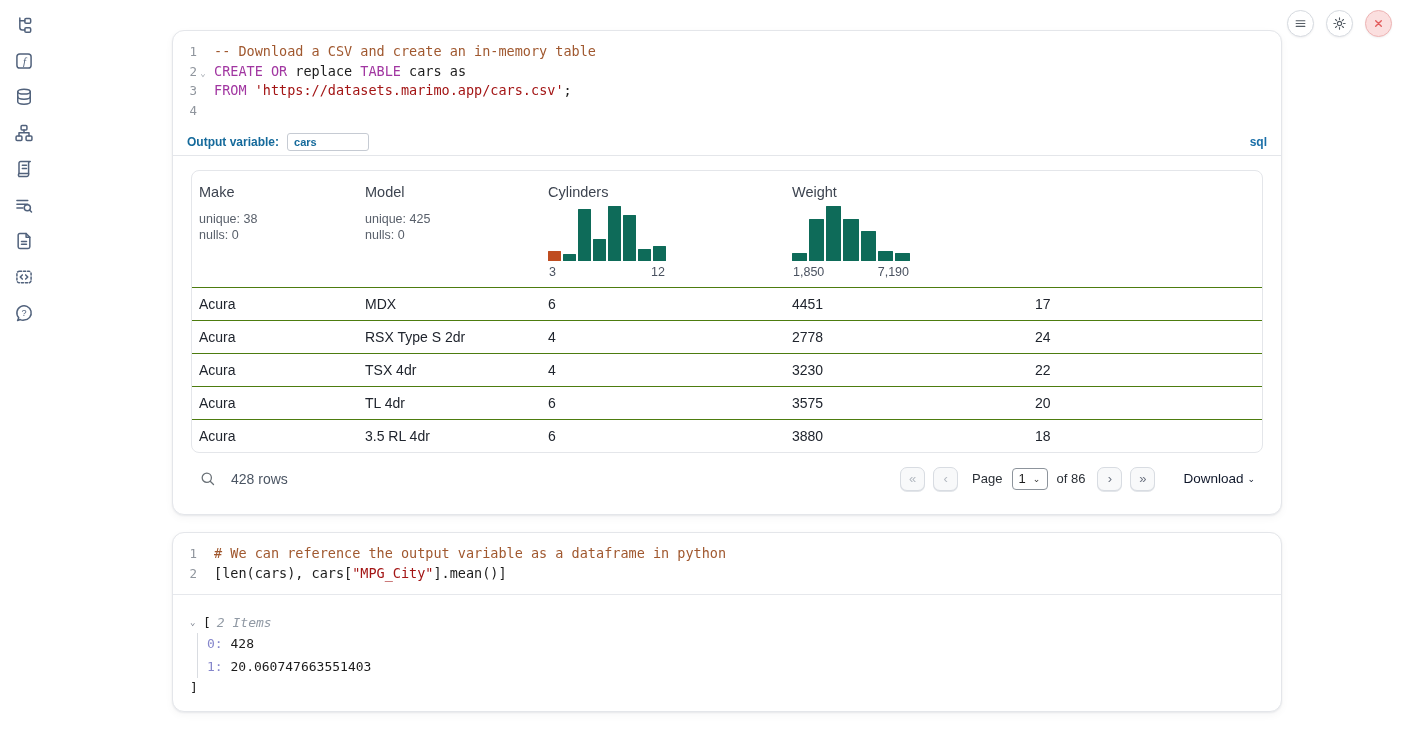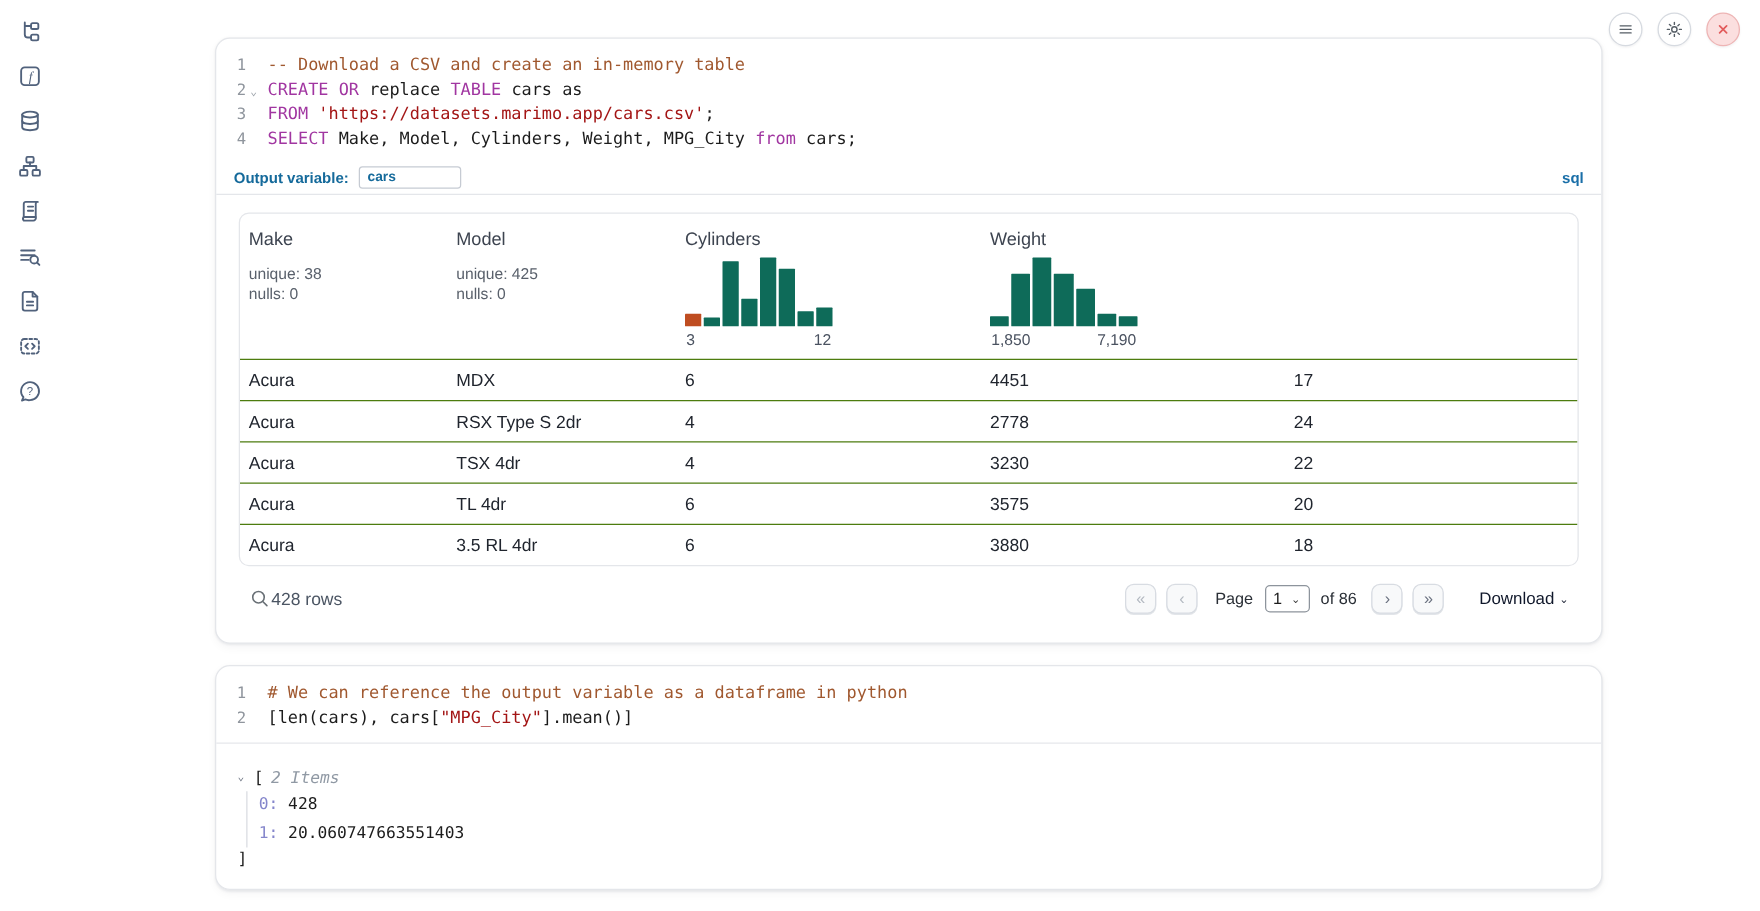--- a/index.html
+++ b/index.html
@@ -62,21 +62,21 @@
   .hist-labels { width:118px; margin-top:4px; display:flex; justify-content:space-between;
     font-size:12.5px; color:#4a5260; padding:0 1px; }
 
   .trow { display:grid; grid-template-columns:166px 183px 244px 243px 1fr;
     height:33px; align-items:center; border-top:1px solid #4d7c0f;
     font-size:14px; color:#20252e; }
   .tcell { padding-left:7px; white-space:nowrap; }
 
   
   .table-footer { display:flex; align-items:center; padding:14px 26px 0 26px; }
-  .footer-left { display:flex; align-items:center; gap:1px; }
+  .footer-left { display:flex; align-items:center; gap:15px; }
   .search-btn { width:17px; height:17px; color:#697076; cursor:pointer; }
   .search-btn svg { width:17px; height:17px; }
   .row-count { font-size:14px; color:#4b5563; }
   .footer-right { margin-left:auto; display:flex; align-items:center; gap:8px; }
   .pg-btn { width:25px; height:24px; border:1px solid #d8dce2; border-radius:7px;
     background:#f8f9fa; box-shadow:0 1px 0 #e2e5e9; display:flex; align-items:center;
     justify-content:center; font-size:13px; color:#6b7280; cursor:pointer; }
   .pg-btn.disabled { color:#b3b9c1; }
   .pg-label { font-size:13px; color:#2a2f36; margin:0 2px 0 6px; }
   .page-select { height:22px; min-width:36px; border:1px solid #8d949c; border-radius:4px;
@@ -188,21 +188,20 @@
         <span class="code-text"><span class="tok-keyword">CREATE</span><span class="tok-plain"> </span><span class="tok-keyword">OR</span><span class="tok-plain"> replace </span><span class="tok-keyword">TABLE</span><span class="tok-plain"> cars as</span></span>
       </div>
       <div class="code-line">
         <span class="gutter">3</span>
         <span class="fold"></span>
         <span class="code-text"><span class="tok-keyword">FROM</span><span class="tok-plain"> </span><span class="tok-string">'https://datasets.marimo.app/cars.csv'</span><span class="tok-plain">;</span></span>
       </div>
       <div class="code-line">
         <span class="gutter">4</span>
         <span class="fold"></span>
-        <span class="code-text"><span class="tok-keyword">SELECT</span><span class="tok-plain"> Make, Model, Cylinders, Weight, MPG_City </span><span class="tok-keyword">from</span><span class="tok-plain"> cars;</span></span>
       </div>
     </div>
 
   <div class="outvar-bar">
     <span class="outvar-label">Output variable:</span>
     <input class="outvar-input" value="cars" style="">
     <span class="lang-badge">sql</span>
   </div>
 
   <div class="table-card">

